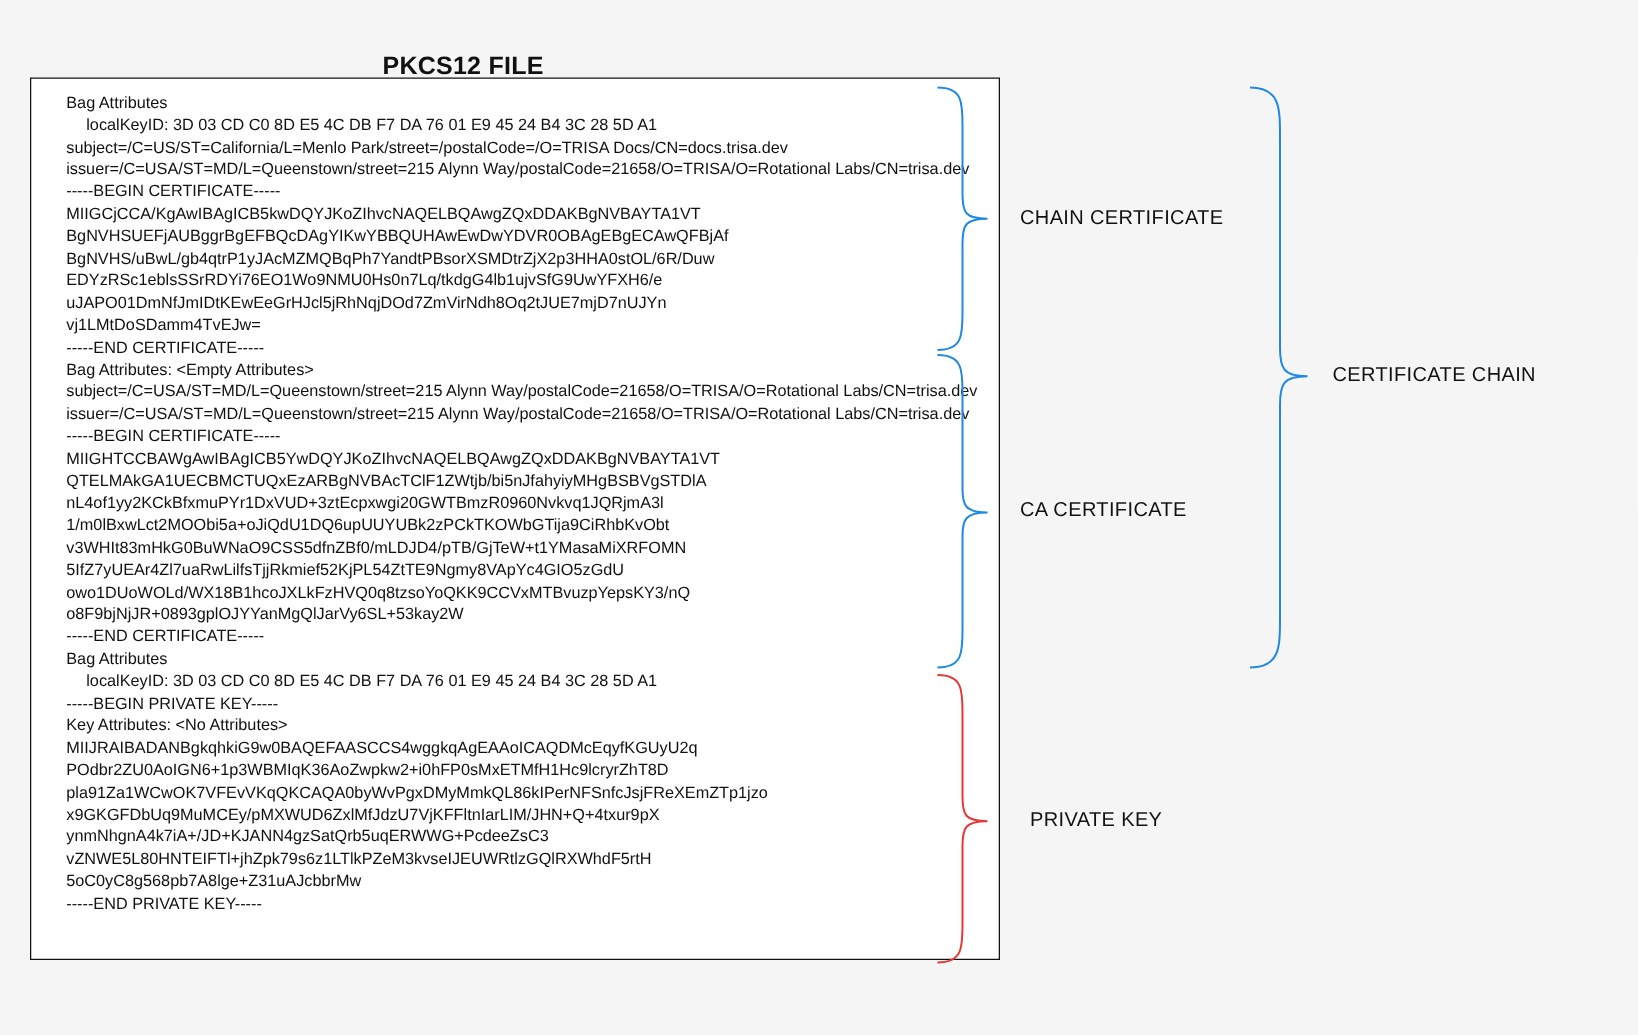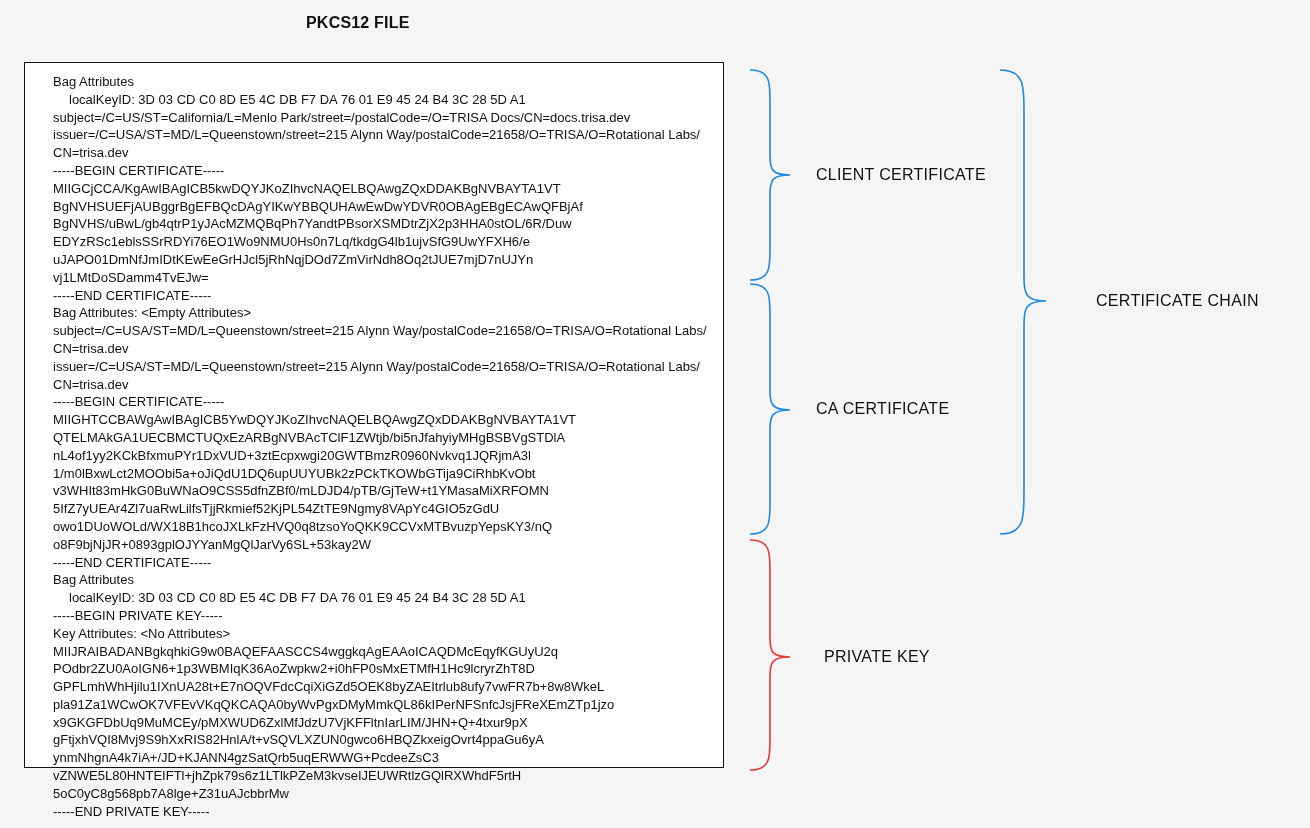--- a/index.html
+++ b/index.html
@@ -11,31 +11,31 @@
   }
   .canvas {
     position: relative;
     width: 1310px;
     height: 828px;
     background: #f5f5f5;
     overflow: hidden;
   }
   .title {
     position: absolute;
-    top: 14px;
+    top: 42px;
     left: 306px;
-    font-size: 16px;
+    font-size: 20px;
     font-weight: 700;
     letter-spacing: 0.2px;
   }
   .file-box {
     position: absolute;
     top: 62px;
     left: 24px;
-    width: 700px;
+    width: 776px;
     height: 706px;
     background: #ffffff;
     border: 1px solid #111;
     box-sizing: border-box;
     padding: 10px 14px 14px 28px;
     font-size: 13px;
     line-height: 1.37;
     word-break: break-all;
     white-space: normal;
   }
@@ -93,24 +93,22 @@
     <p>5IfZ7yUEAr4Zl7uaRwLilfsTjjRkmief52KjPL54ZtTE9Ngmy8VApYc4GIO5zGdU</p>
     <p>owo1DUoWOLd/WX18B1hcoJXLkFzHVQ0q8tzsoYoQKK9CCVxMTBvuzpYepsKY3/nQ</p>
     <p>o8F9bjNjJR+0893gplOJYYanMgQlJarVy6SL+53kay2W</p>
     <p>-----END CERTIFICATE-----</p>
     <p>Bag Attributes</p>
     <p class="indent">localKeyID: 3D 03 CD C0 8D E5 4C DB F7 DA 76 01 E9 45 24 B4 3C 28 5D A1</p>
     <p>-----BEGIN PRIVATE KEY-----</p>
     <p>Key Attributes: &lt;No Attributes&gt;</p>
     <p>MIIJRAIBADANBgkqhkiG9w0BAQEFAASCCS4wggkqAgEAAoICAQDMcEqyfKGUyU2q</p>
     <p>POdbr2ZU0AoIGN6+1p3WBMIqK36AoZwpkw2+i0hFP0sMxETMfH1Hc9lcryrZhT8D</p>
-    <p>GPFLmhWhHjilu1IXnUA28t+E7nOQVFdcCqiXiGZd5OEK8byZAEItrlub8ufy7vwFR7b+8w8WkeL</p>
     <p>pla91Za1WCwOK7VFEvVKqQKCAQA0byWvPgxDMyMmkQL86kIPerNFSnfcJsjFReXEmZTp1jzo</p>
     <p>x9GKGFDbUq9MuMCEy/pMXWUD6ZxlMfJdzU7VjKFFltnIarLIM/JHN+Q+4txur9pX</p>
-    <p>gFtjxhVQI8Mvj9S9hXxRIS82HnlA/t+vSQVLXZUN0gwco6HBQZkxeigOvrt4ppaGu6yA</p>
     <p>ynmNhgnA4k7iA+/JD+KJANN4gzSatQrb5uqERWWG+PcdeeZsC3</p>
     <p>vZNWE5L80HNTEIFTl+jhZpk79s6z1LTlkPZeM3kvseIJEUWRtlzGQlRXWhdF5rtH</p>
     <p>5oC0yC8g568pb7A8lge+Z31uAJcbbrMw</p>
     <p>-----END PRIVATE KEY-----</p>
   </div>
 
   <svg class="braces" width="1310" height="828" viewBox="0 0 1310 828">
 
     <path d="M 750 70
              C 770 70, 770 82, 770 100
@@ -138,18 +136,18 @@
 
     <path d="M 750 540
              C 770 540, 770 552, 770 570
              L 770 637
              C 770 652, 772 657, 790 657
              C 772 657, 770 662, 770 677
              L 770 740
              C 770 758, 770 770, 750 770" fill="none" stroke="#E53935" stroke-width="1.6"></path>
   </svg>
 
-  <div class="label" style="top:166px; left:816px;">CLIENT CERTIFICATE</div>
+  <div class="label" style="top:166px; left:816px;">CHAIN CERTIFICATE</div>
   <div class="label" style="top:400px; left:816px;">CA CERTIFICATE</div>
-  <div class="label" style="top:292px; left:1096px;">CERTIFICATE CHAIN</div>
+  <div class="label" style="top:292px; left:1066px;">CERTIFICATE CHAIN</div>
   <div class="label" style="top:648px; left:824px;">PRIVATE KEY</div>
 
 </div>
 
 </body></html>

